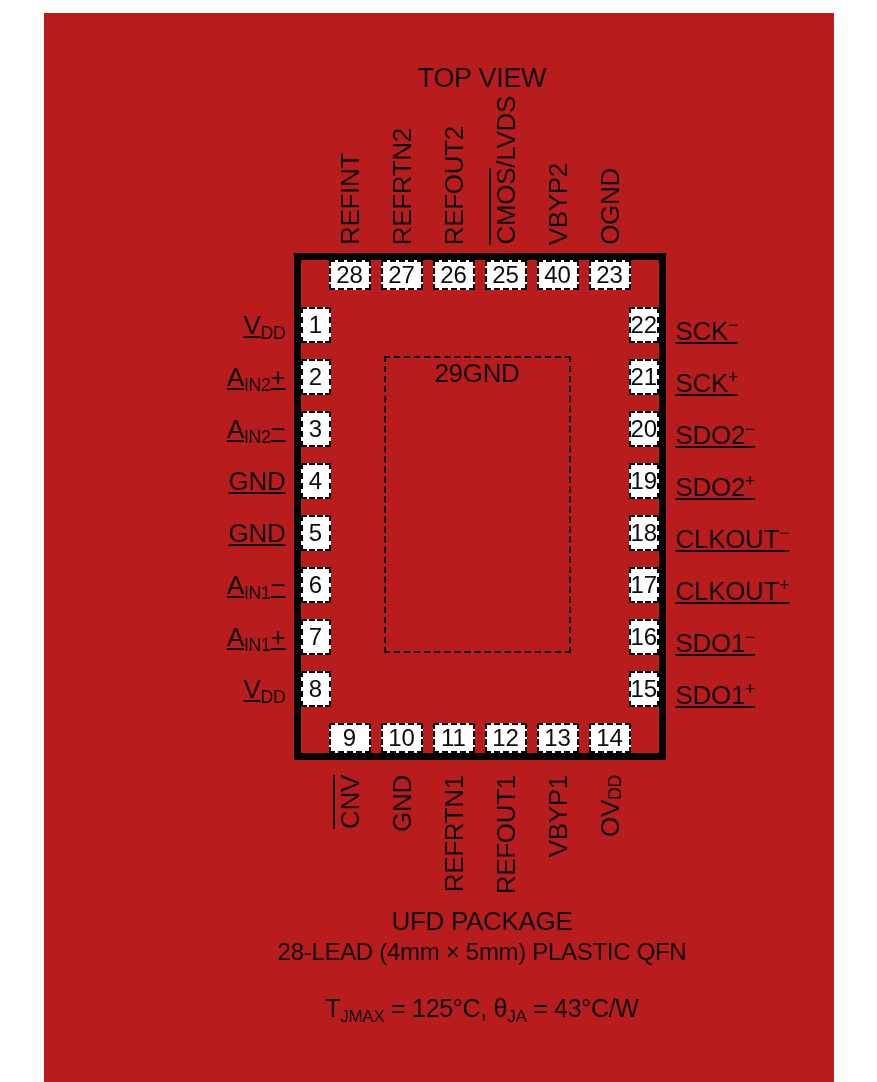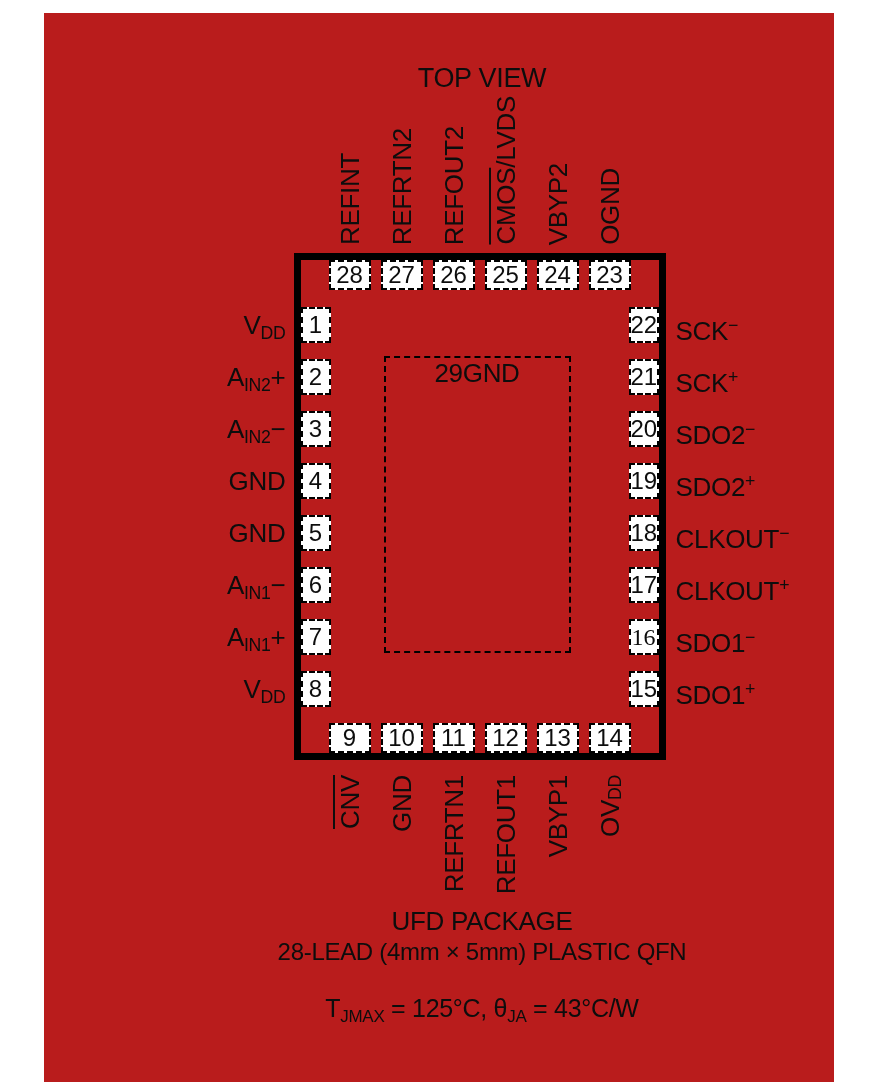--- a/index.html
+++ b/index.html
@@ -14,21 +14,21 @@
   .epad { position:absolute; left:340px; top:343px; width:187px; height:297px; border:2px dashed #000;
           display:flex; flex-direction:row; justify-content:center; text-align:center;
           font-size:26px; line-height:30px; letter-spacing:-0.3px; }
 
   #pins-layer { position:absolute; left:0; top:0; width:877px; height:1082px; }
 
   .pin-box { position:absolute; border:2px dashed #000; text-align:center; font-size:24px; background:#fff; }
   .pin-box.h { width:42px; height:30px; line-height:26px; }
   .pin-box.v { width:30px; height:36px; line-height:32px; }
 
-  .hlabel { position:absolute; font-size:26px; line-height:36px; white-space:nowrap; letter-spacing:-0.3px; }
+  .hlabel { position:absolute; font-size:26px; line-height:36px; white-space:nowrap; letter-spacing:-0.3px;text-decoration:underline; }
   .vlabel { position:absolute; writing-mode:vertical-rl; transform:rotate(180deg);
             font-size:26px; line-height:26px; white-space:nowrap; letter-spacing:-0.3px; }
 
   .part-sub { font-size:68%; vertical-align:-0.28em; }
   .part-sup { font-size:68%; vertical-align:0.5em; }
   .part-over { text-decoration:overline; text-decoration-thickness:2px; }
 
   .footer { position:absolute; left:0; width:877px; text-align:center; letter-spacing:-0.3px; }
   .f1 { top:893px; font-size:26px; }
   .f2 { top:925px; font-size:24px; }
@@ -50,21 +50,21 @@
 
   <div id="pins-layer">
       <div class="pin-box h" style="left: 285px; top: 247px;">28</div>
       <div class="vlabel" style="left: 293px; bottom: 850px;"><span>REFINT</span></div>
       <div class="pin-box h" style="left: 337px; top: 247px;">27</div>
       <div class="vlabel" style="left: 345px; bottom: 850px;"><span>REFRTN2</span></div>
       <div class="pin-box h" style="left: 389px; top: 247px;">26</div>
       <div class="vlabel" style="left: 397px; bottom: 850px;"><span>REFOUT2</span></div>
       <div class="pin-box h" style="left: 441px; top: 247px;">25</div>
       <div class="vlabel" style="left: 449px; bottom: 850px;"><span class="part-over">CMOS</span><span>/LVDS</span></div>
-      <div class="pin-box h" style="left: 493px; top: 247px;">24</div>
+      <div class="pin-box h" style="left: 493px; top: 247px;">40</div>
       <div class="vlabel" style="left: 501px; bottom: 850px;"><span>VBYP2</span></div>
       <div class="pin-box h" style="left: 545px; top: 247px;">23</div>
       <div class="vlabel" style="left: 553px; bottom: 850px;"><span>OGND</span></div>
       <div class="pin-box h" style="left: 285px; top: 710px;">9</div>
       <div class="vlabel" style="left: 293px; top: 762px;"><span class="part-over">CNV</span></div>
       <div class="pin-box h" style="left: 337px; top: 710px;">10</div>
       <div class="vlabel" style="left: 345px; top: 762px;"><span>GND</span></div>
       <div class="pin-box h" style="left: 389px; top: 710px;">11</div>
       <div class="vlabel" style="left: 397px; top: 762px;"><span>REFRTN1</span></div>
       <div class="pin-box h" style="left: 441px; top: 710px;">12</div>
@@ -94,21 +94,21 @@
       <div class="pin-box v" style="left: 585px; top: 346px;">21</div>
       <div class="hlabel" style="left: 632px; top: 346px;"><span>SCK</span><span class="part-sup">+</span></div>
       <div class="pin-box v" style="left: 585px; top: 398px;">20</div>
       <div class="hlabel" style="left: 632px; top: 398px;"><span>SDO2</span><span class="part-sup">−</span></div>
       <div class="pin-box v" style="left: 585px; top: 450px;">19</div>
       <div class="hlabel" style="left: 632px; top: 450px;"><span>SDO2</span><span class="part-sup">+</span></div>
       <div class="pin-box v" style="left: 585px; top: 502px;">18</div>
       <div class="hlabel" style="left: 632px; top: 502px; text-align: right;"><span>CLKOUT</span><span class="part-sup">−</span></div>
       <div class="pin-box v" style="left: 585px; top: 554px;">17</div>
       <div class="hlabel" style="left: 632px; top: 554px;"><span>CLKOUT</span><span class="part-sup">+</span></div>
-      <div class="pin-box v" style="left: 585px; top: 606px; font-family: Liberation Serif, serif;">16</div>
+      <div class="pin-box v" style="left: 585px; top: 606px;">16</div>
       <div class="hlabel" style="left: 632px; top: 606px;"><span>SDO1</span><span class="part-sup">−</span></div>
       <div class="pin-box v" style="left: 585px; top: 658px;">15</div>
       <div class="hlabel" style="left: 632px; top: 658px;"><span>SDO1</span><span class="part-sup">+</span></div>
     </div>
 
   <div class="footer f1">UFD PACKAGE</div>
   <div class="footer f2">28-LEAD (4mm × 5mm) PLASTIC QFN</div>
   <div class="footer f3"><span>T</span><span class="part-sub">JMAX</span><span> = 125°C, θ</span><span class="part-sub">JA</span><span> = 43°C/W</span></div>
 </div>
 

